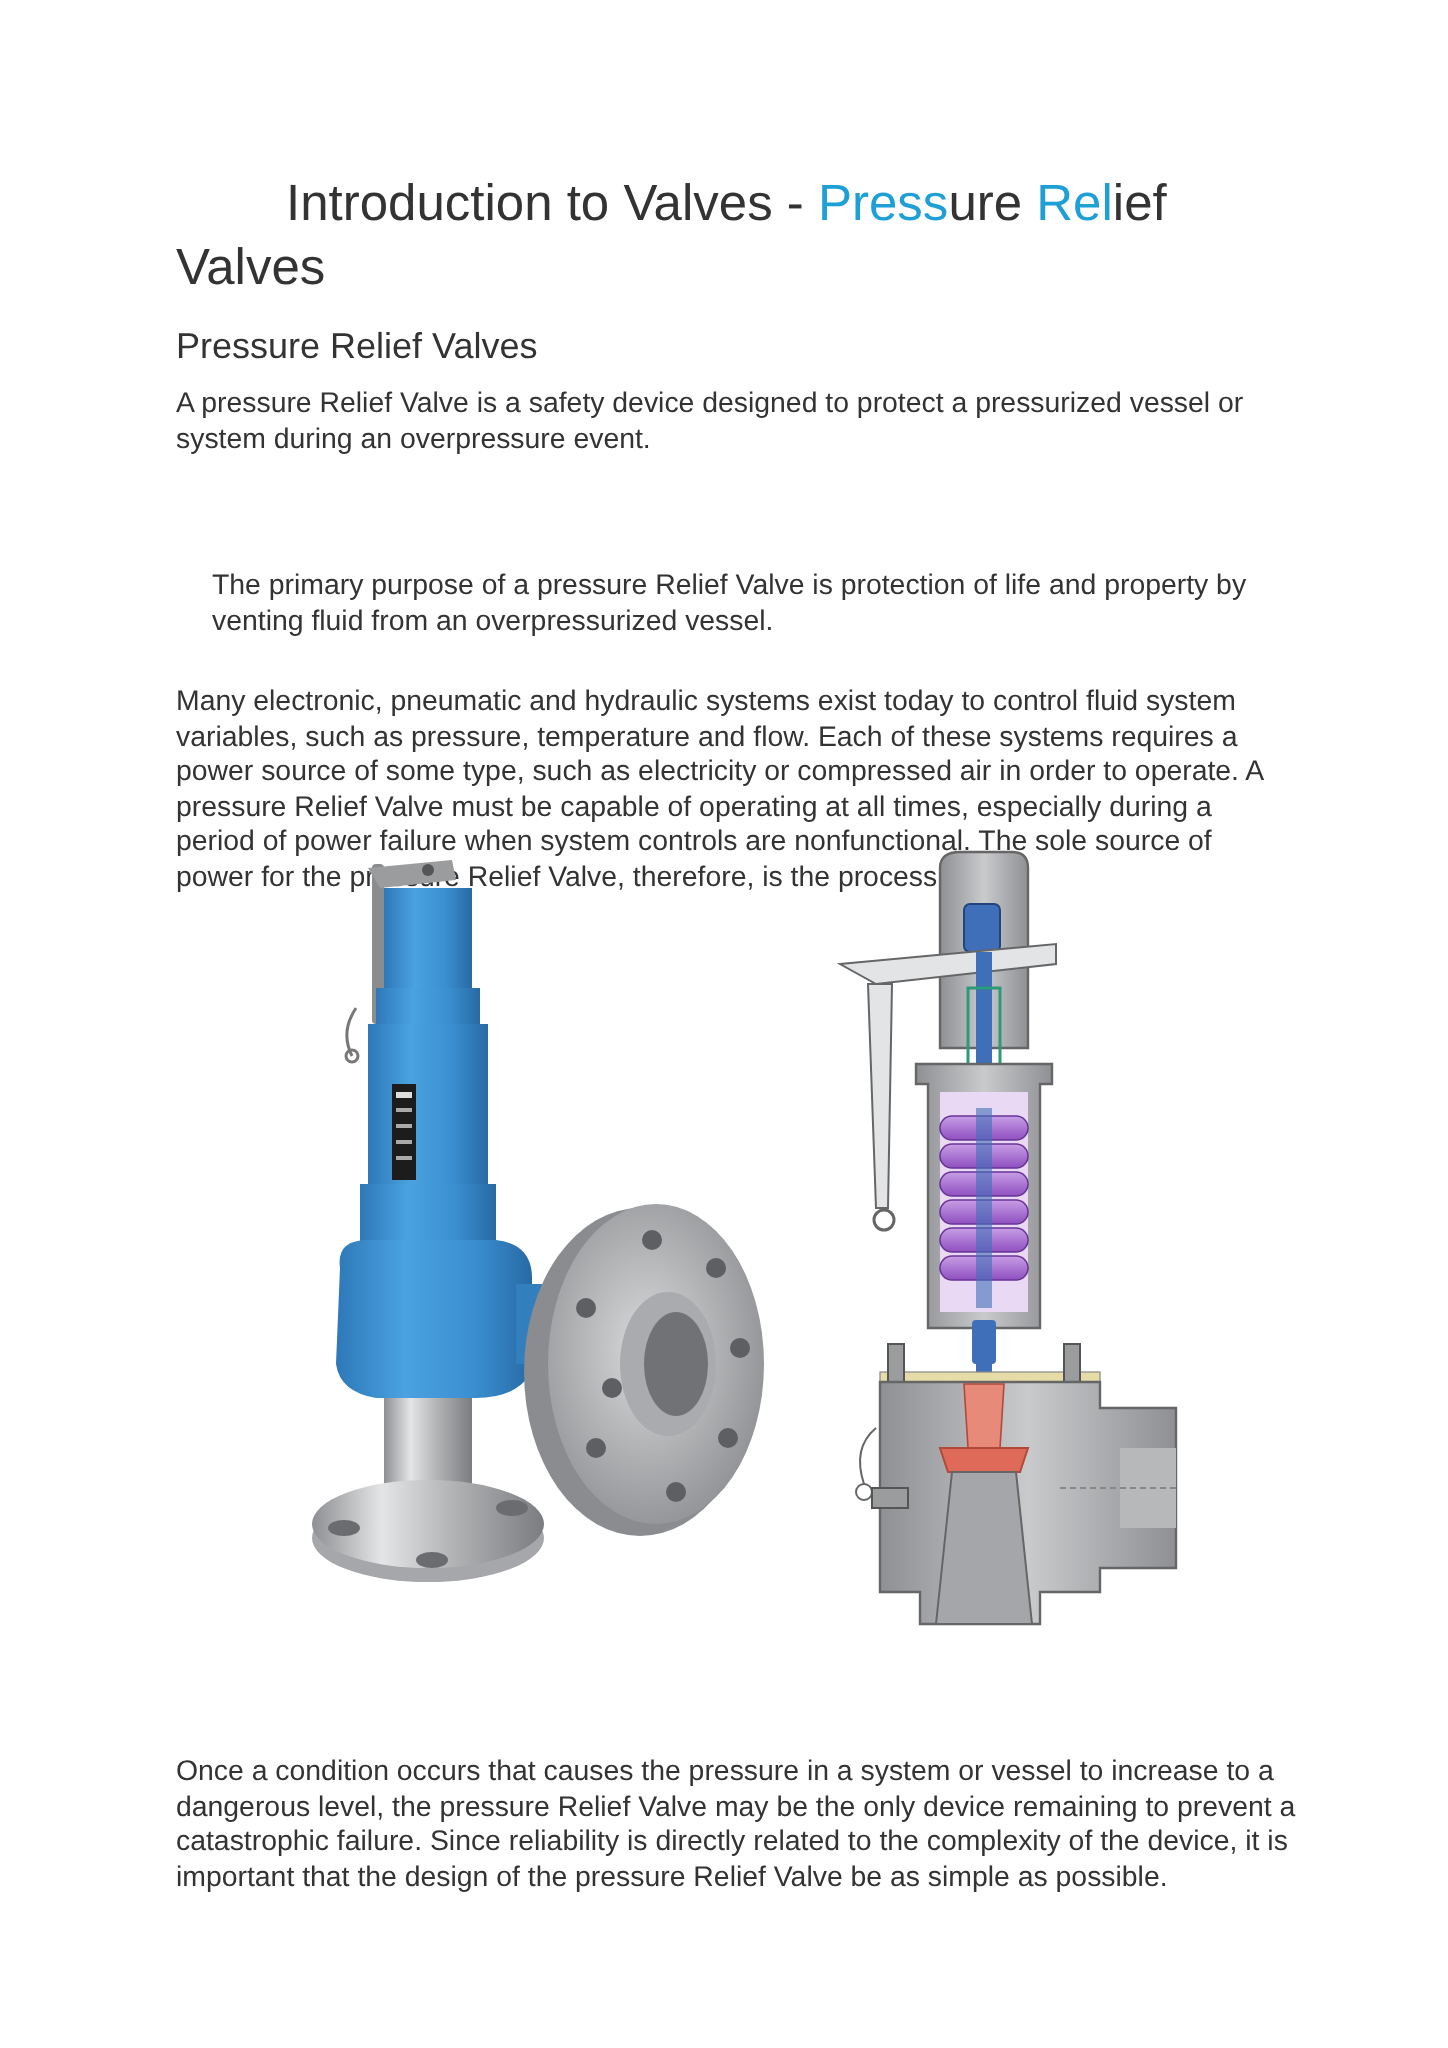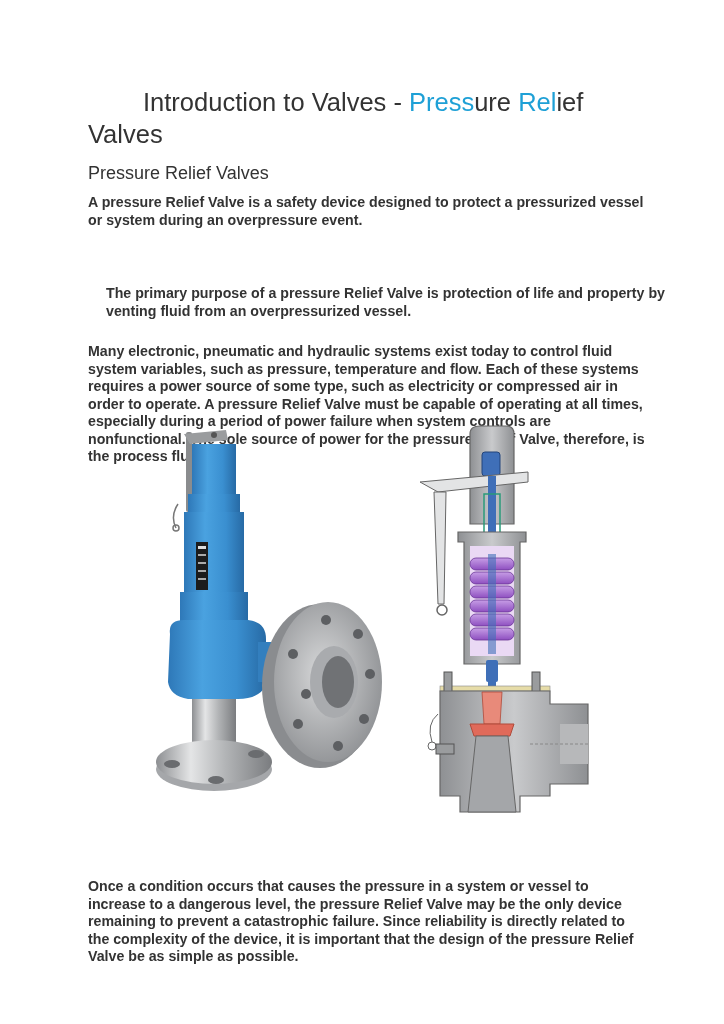--- a/index.html
+++ b/index.html
@@ -6,21 +6,21 @@
   body { width: 724px; height: 1024px; position: relative; overflow: hidden;
          font-family: "Liberation Sans", sans-serif; color: #333333; }
   .page { position: absolute; left: 0; top: 0; width: 724px; height: 1024px; padding-left: 20px; }
   .title { position: absolute; left: 88px; top: 86px; width: 560px;
            font-size: 25.5px; line-height: 32px; color: #333; font-weight: normal; margin: 0; }
   .title .indent { display: inline-block; width: 55px; }
   .title .hl { color: #1ea0d6; }
   .h2 { position: absolute; left: 88px; top: 160px; font-size: 18px; line-height: 26px;
         color: #333; margin: 0; font-weight: normal; }
   .p { position: absolute; left: 88px; width: 560px; font-size: 14.2px; line-height: 17.5px;
-       color: #333; margin: 0; font-weight: bold; }
+       color: #333; margin: 0; }
   .p1 { top: 194px; }
   .p2 { top: 285px; margin-left: 18px; }
   .p3 { top: 343px; }
   .p4 { top: 878px; }
   .img-left { position: absolute; left: 148px; top: 424px; width: 245px; height: 385px; }
   .img-right { position: absolute; left: 410px; top: 424px; width: 185px; height: 390px; }
 </style>
 </head>
 <body>
 

